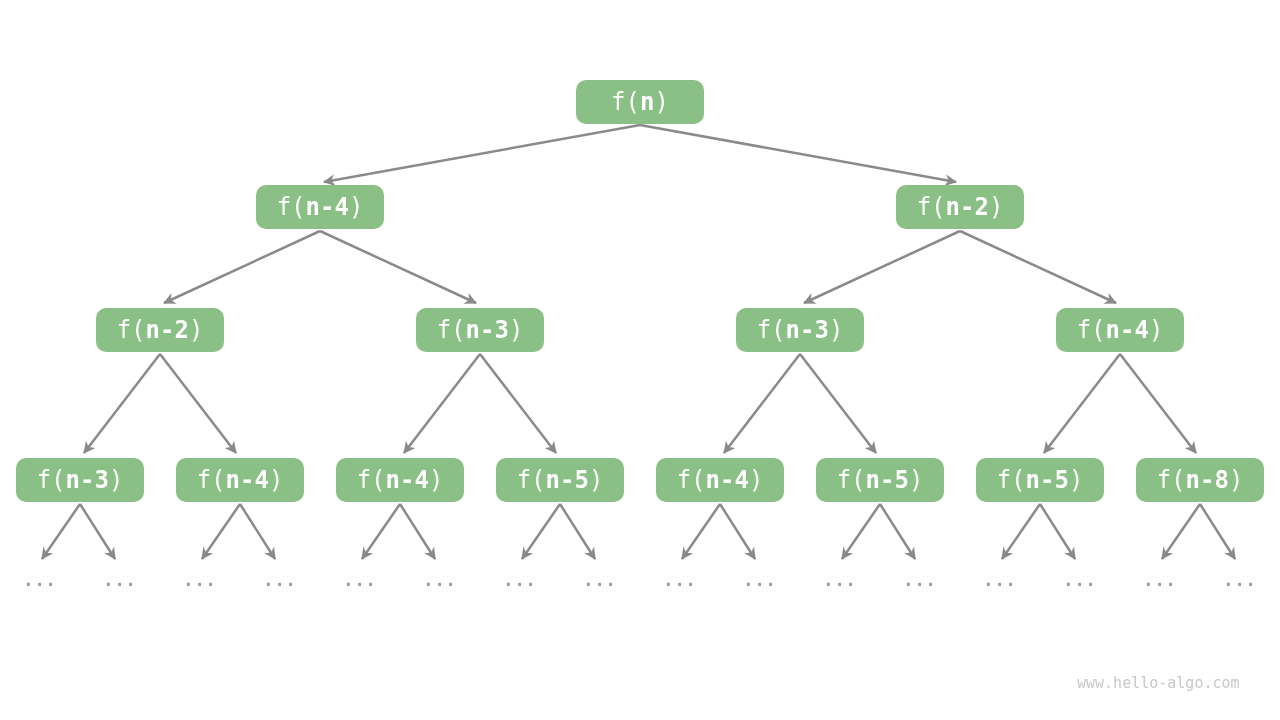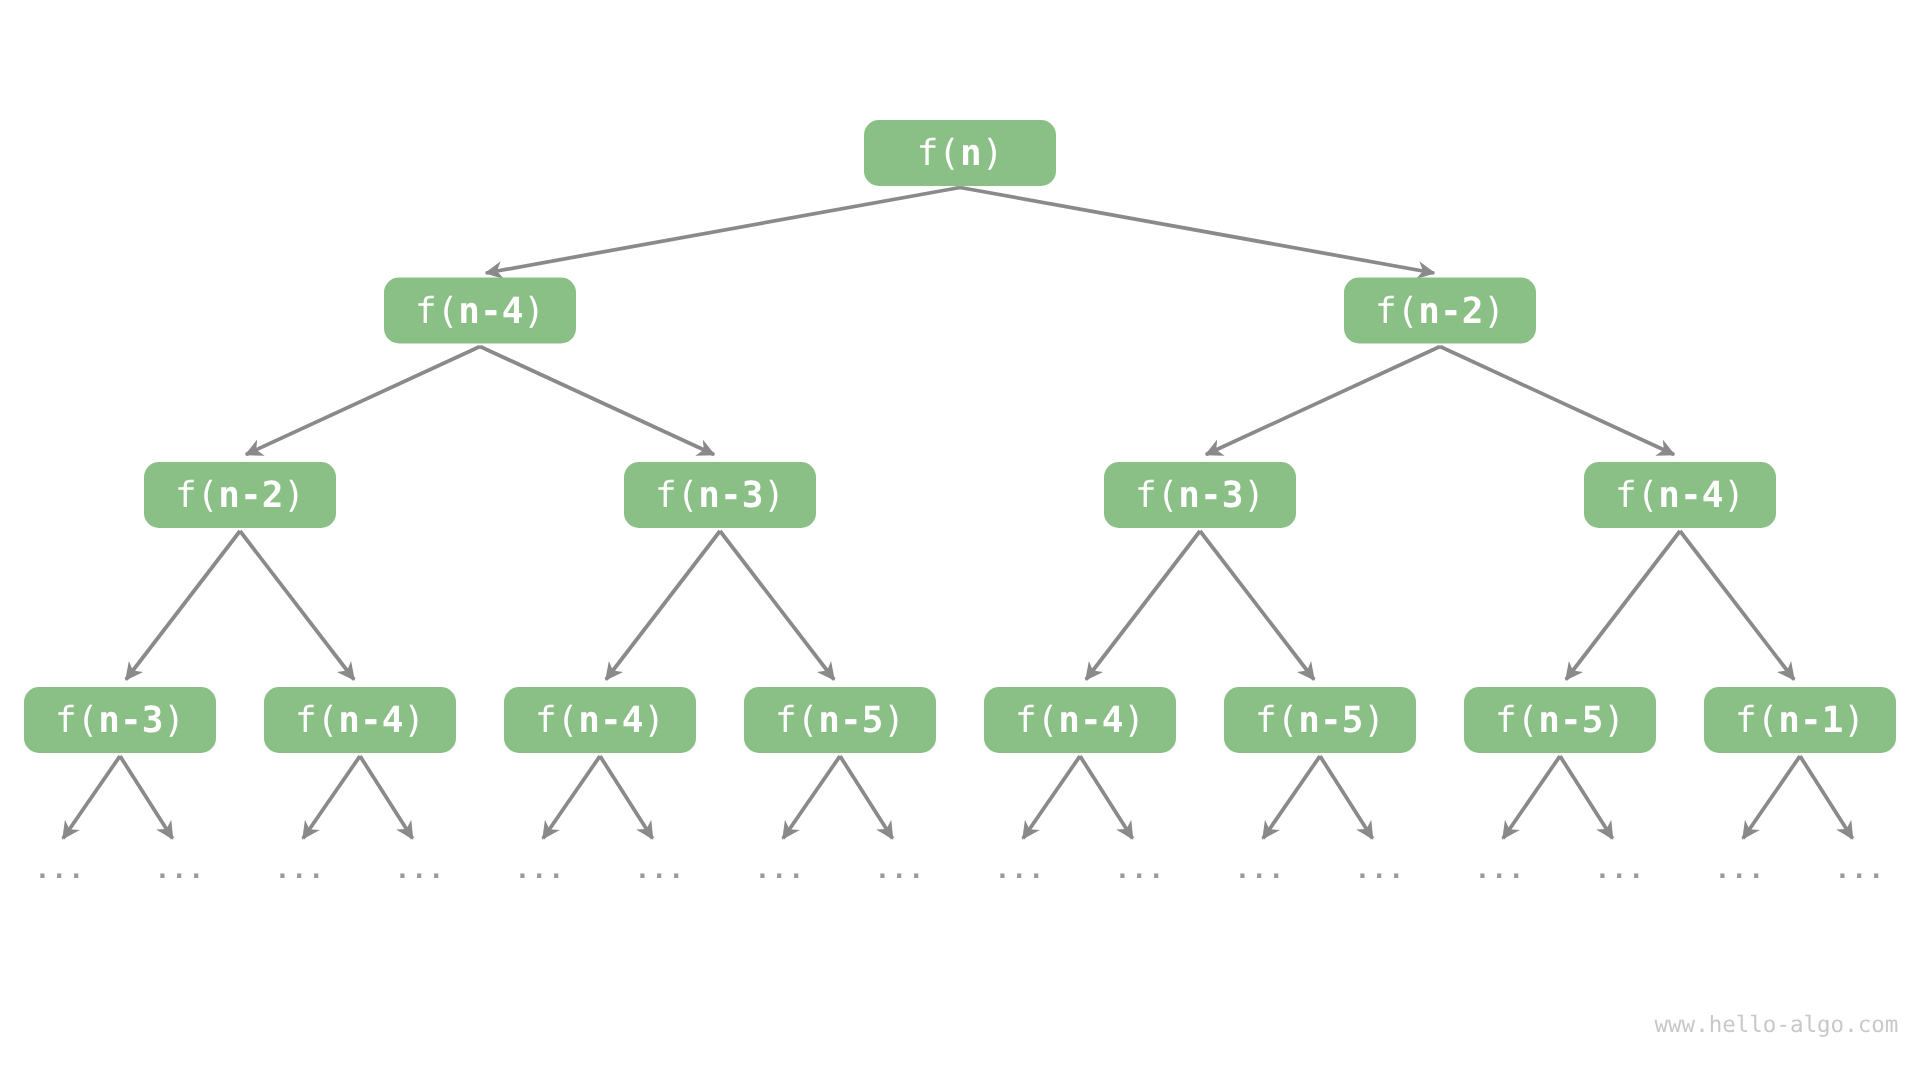--- a/index.html
+++ b/index.html
@@ -50,21 +50,21 @@
     position: absolute;
     transform: translateX(-50%);
     color: var(--dots);
     font-size: 17px;
     font-weight: bold;
     letter-spacing: 1px;
     line-height: 20px;
   }
   .watermark {
     position: absolute;
-    left: 1103px; top: 674px;
+    left: 1077px; top: 674px;
     color: var(--watermark);
     font-size: 15px;
   }
 </style>
 </head>
 <body>
 
 <div class="canvas">
 
   <svg class="edges-layer" viewBox="0 0 1280 720" xmlns="http://www.w3.org/2000/svg">
@@ -119,21 +119,21 @@
   <div class="node" style="left:736px;top:308px;"><span>f(</span><b>n-3</b><span>)</span></div>
   <div class="node" style="left:1056px;top:308px;"><span>f(</span><b>n-4</b><span>)</span></div>
 
   <div class="node" style="left:16px;top:458px;"><span>f(</span><b>n-3</b><span>)</span></div>
   <div class="node" style="left:176px;top:458px;"><span>f(</span><b>n-4</b><span>)</span></div>
   <div class="node" style="left:336px;top:458px;"><span>f(</span><b>n-4</b><span>)</span></div>
   <div class="node" style="left:496px;top:458px;"><span>f(</span><b>n-5</b><span>)</span></div>
   <div class="node" style="left:656px;top:458px;"><span>f(</span><b>n-4</b><span>)</span></div>
   <div class="node" style="left:816px;top:458px;"><span>f(</span><b>n-5</b><span>)</span></div>
   <div class="node" style="left:976px;top:458px;"><span>f(</span><b>n-5</b><span>)</span></div>
-  <div class="node" style="left:1136px;top:458px;"><span>f(</span><b>n-1</b><span>)</span></div>
+  <div class="node" style="left:1136px;top:458px;"><span>f(</span><b>n-8</b><span>)</span></div>
 
   <div class="dots" style="left:40px;top:570px;">...</div>
   <div class="dots" style="left:120px;top:570px;">...</div>
   <div class="dots" style="left:200px;top:570px;">...</div>
   <div class="dots" style="left:280px;top:570px;">...</div>
   <div class="dots" style="left:360px;top:570px;">...</div>
   <div class="dots" style="left:440px;top:570px;">...</div>
   <div class="dots" style="left:520px;top:570px;">...</div>
   <div class="dots" style="left:600px;top:570px;">...</div>
   <div class="dots" style="left:680px;top:570px;">...</div>

